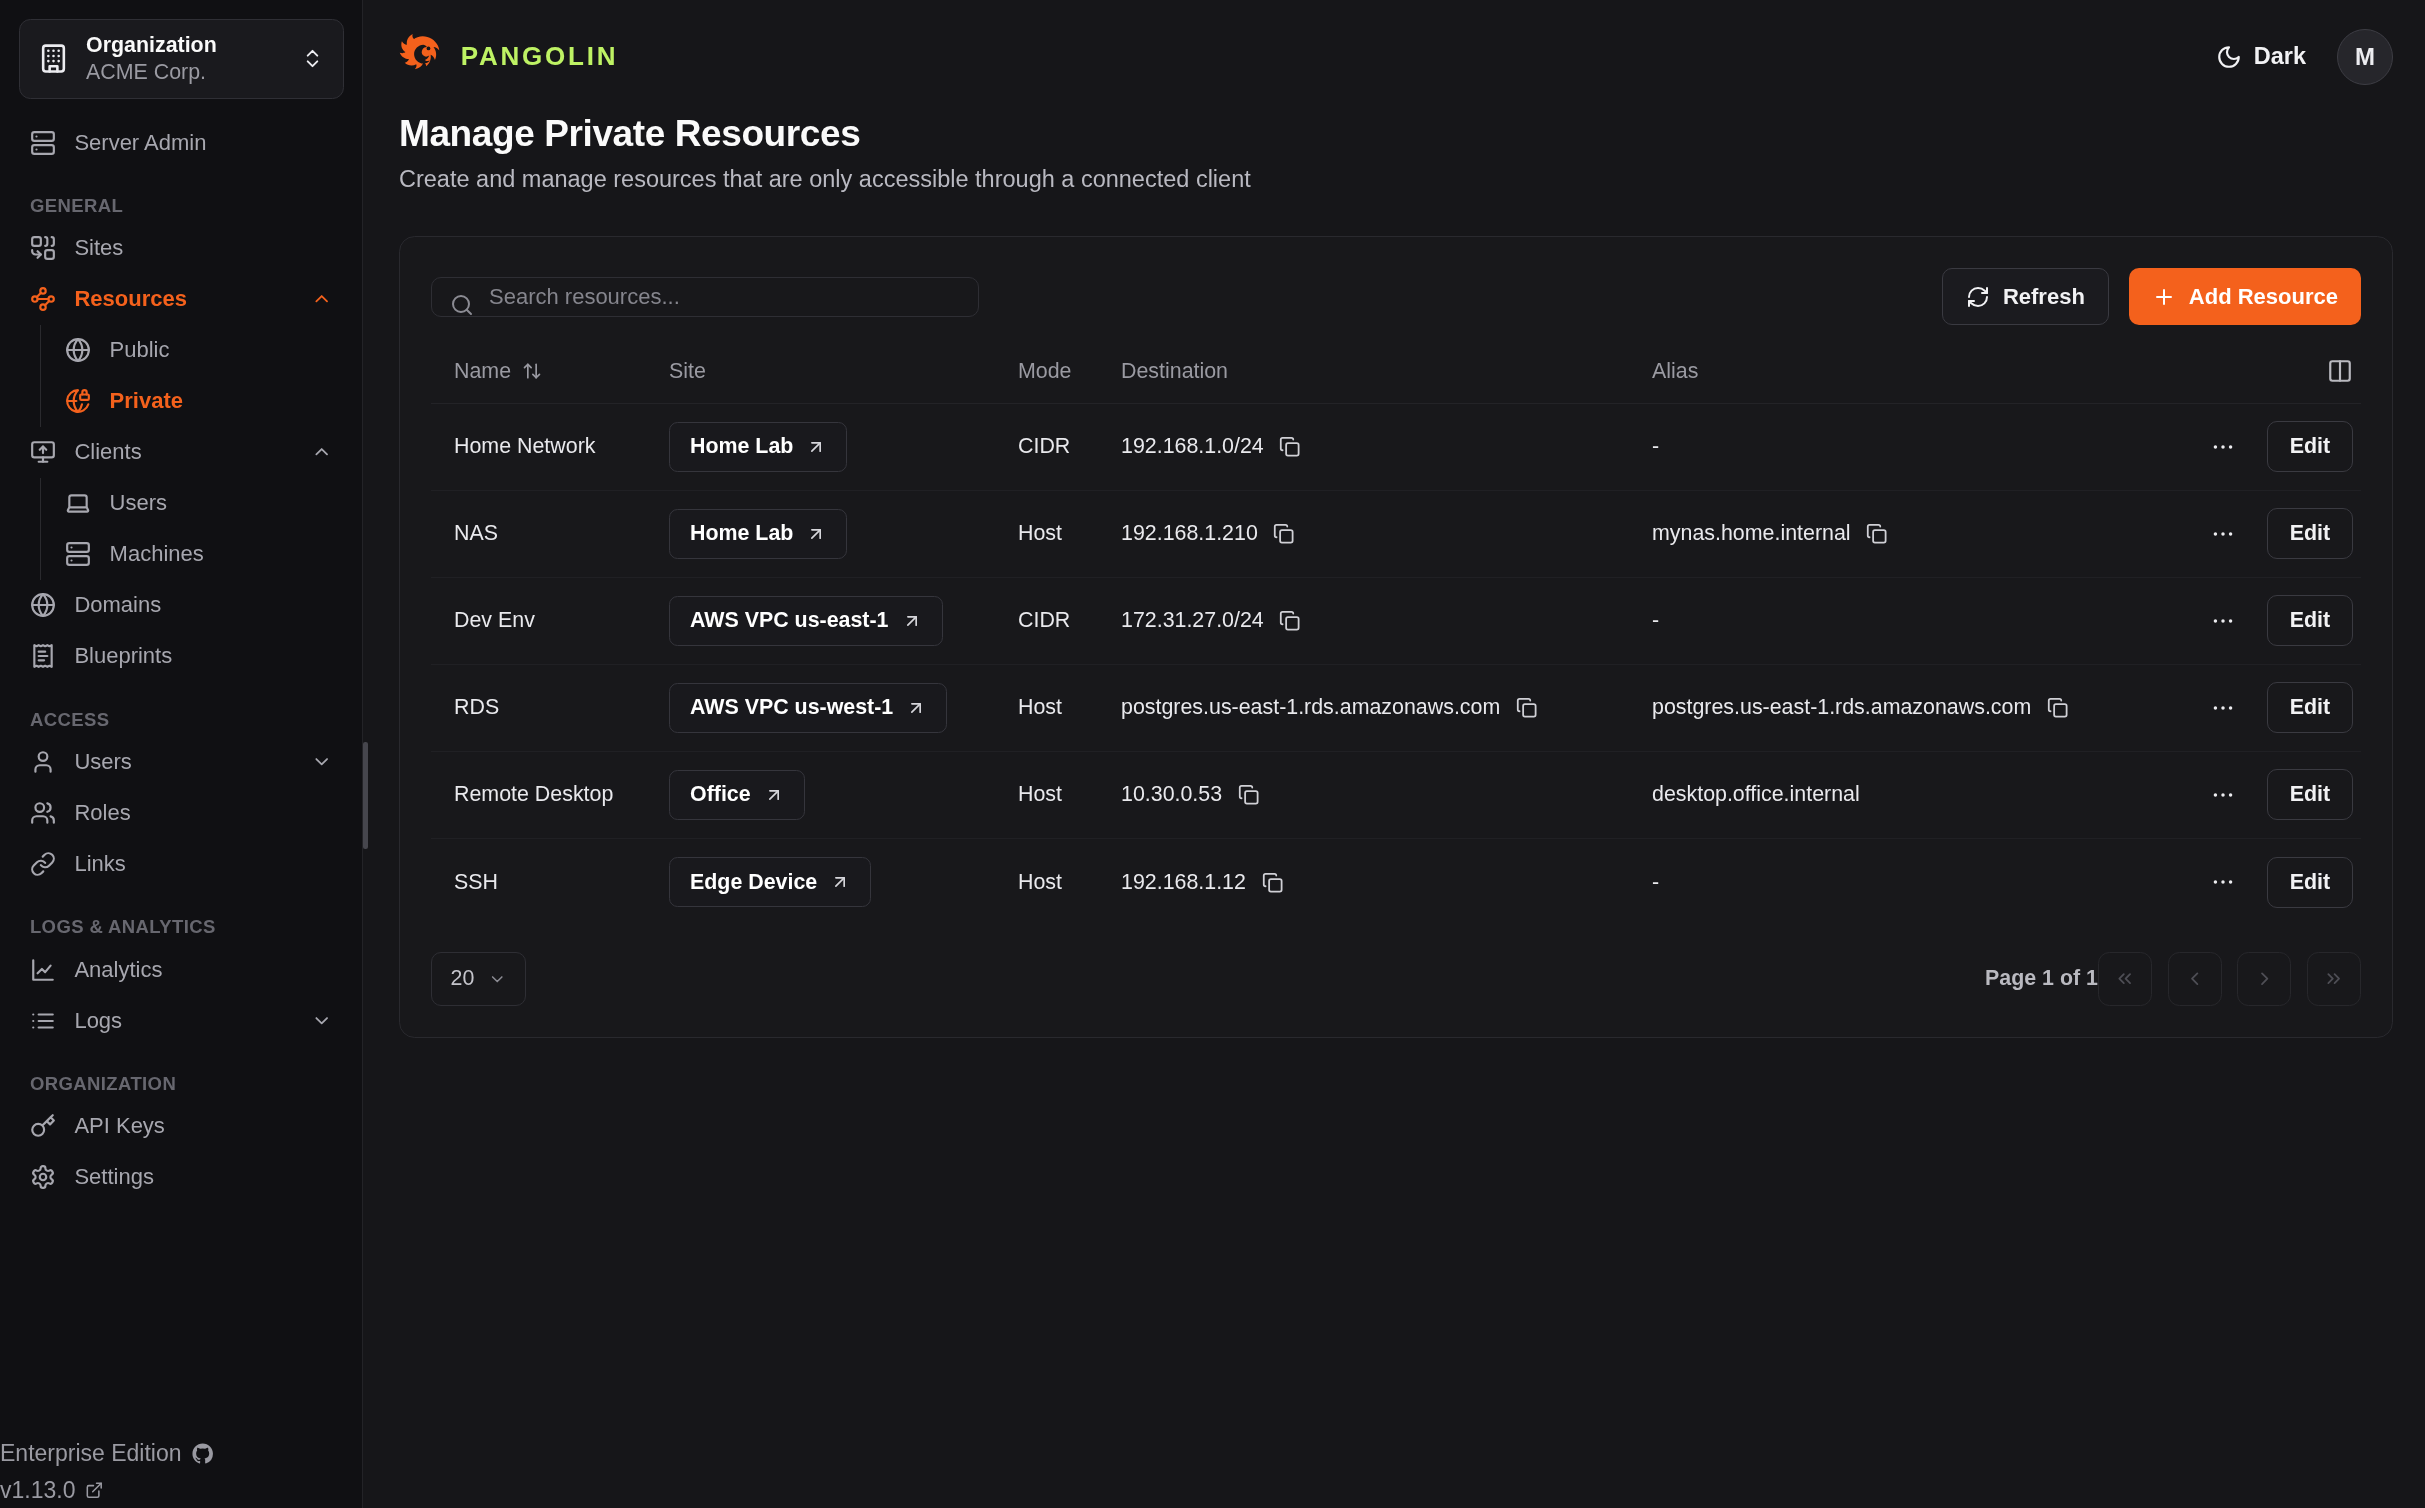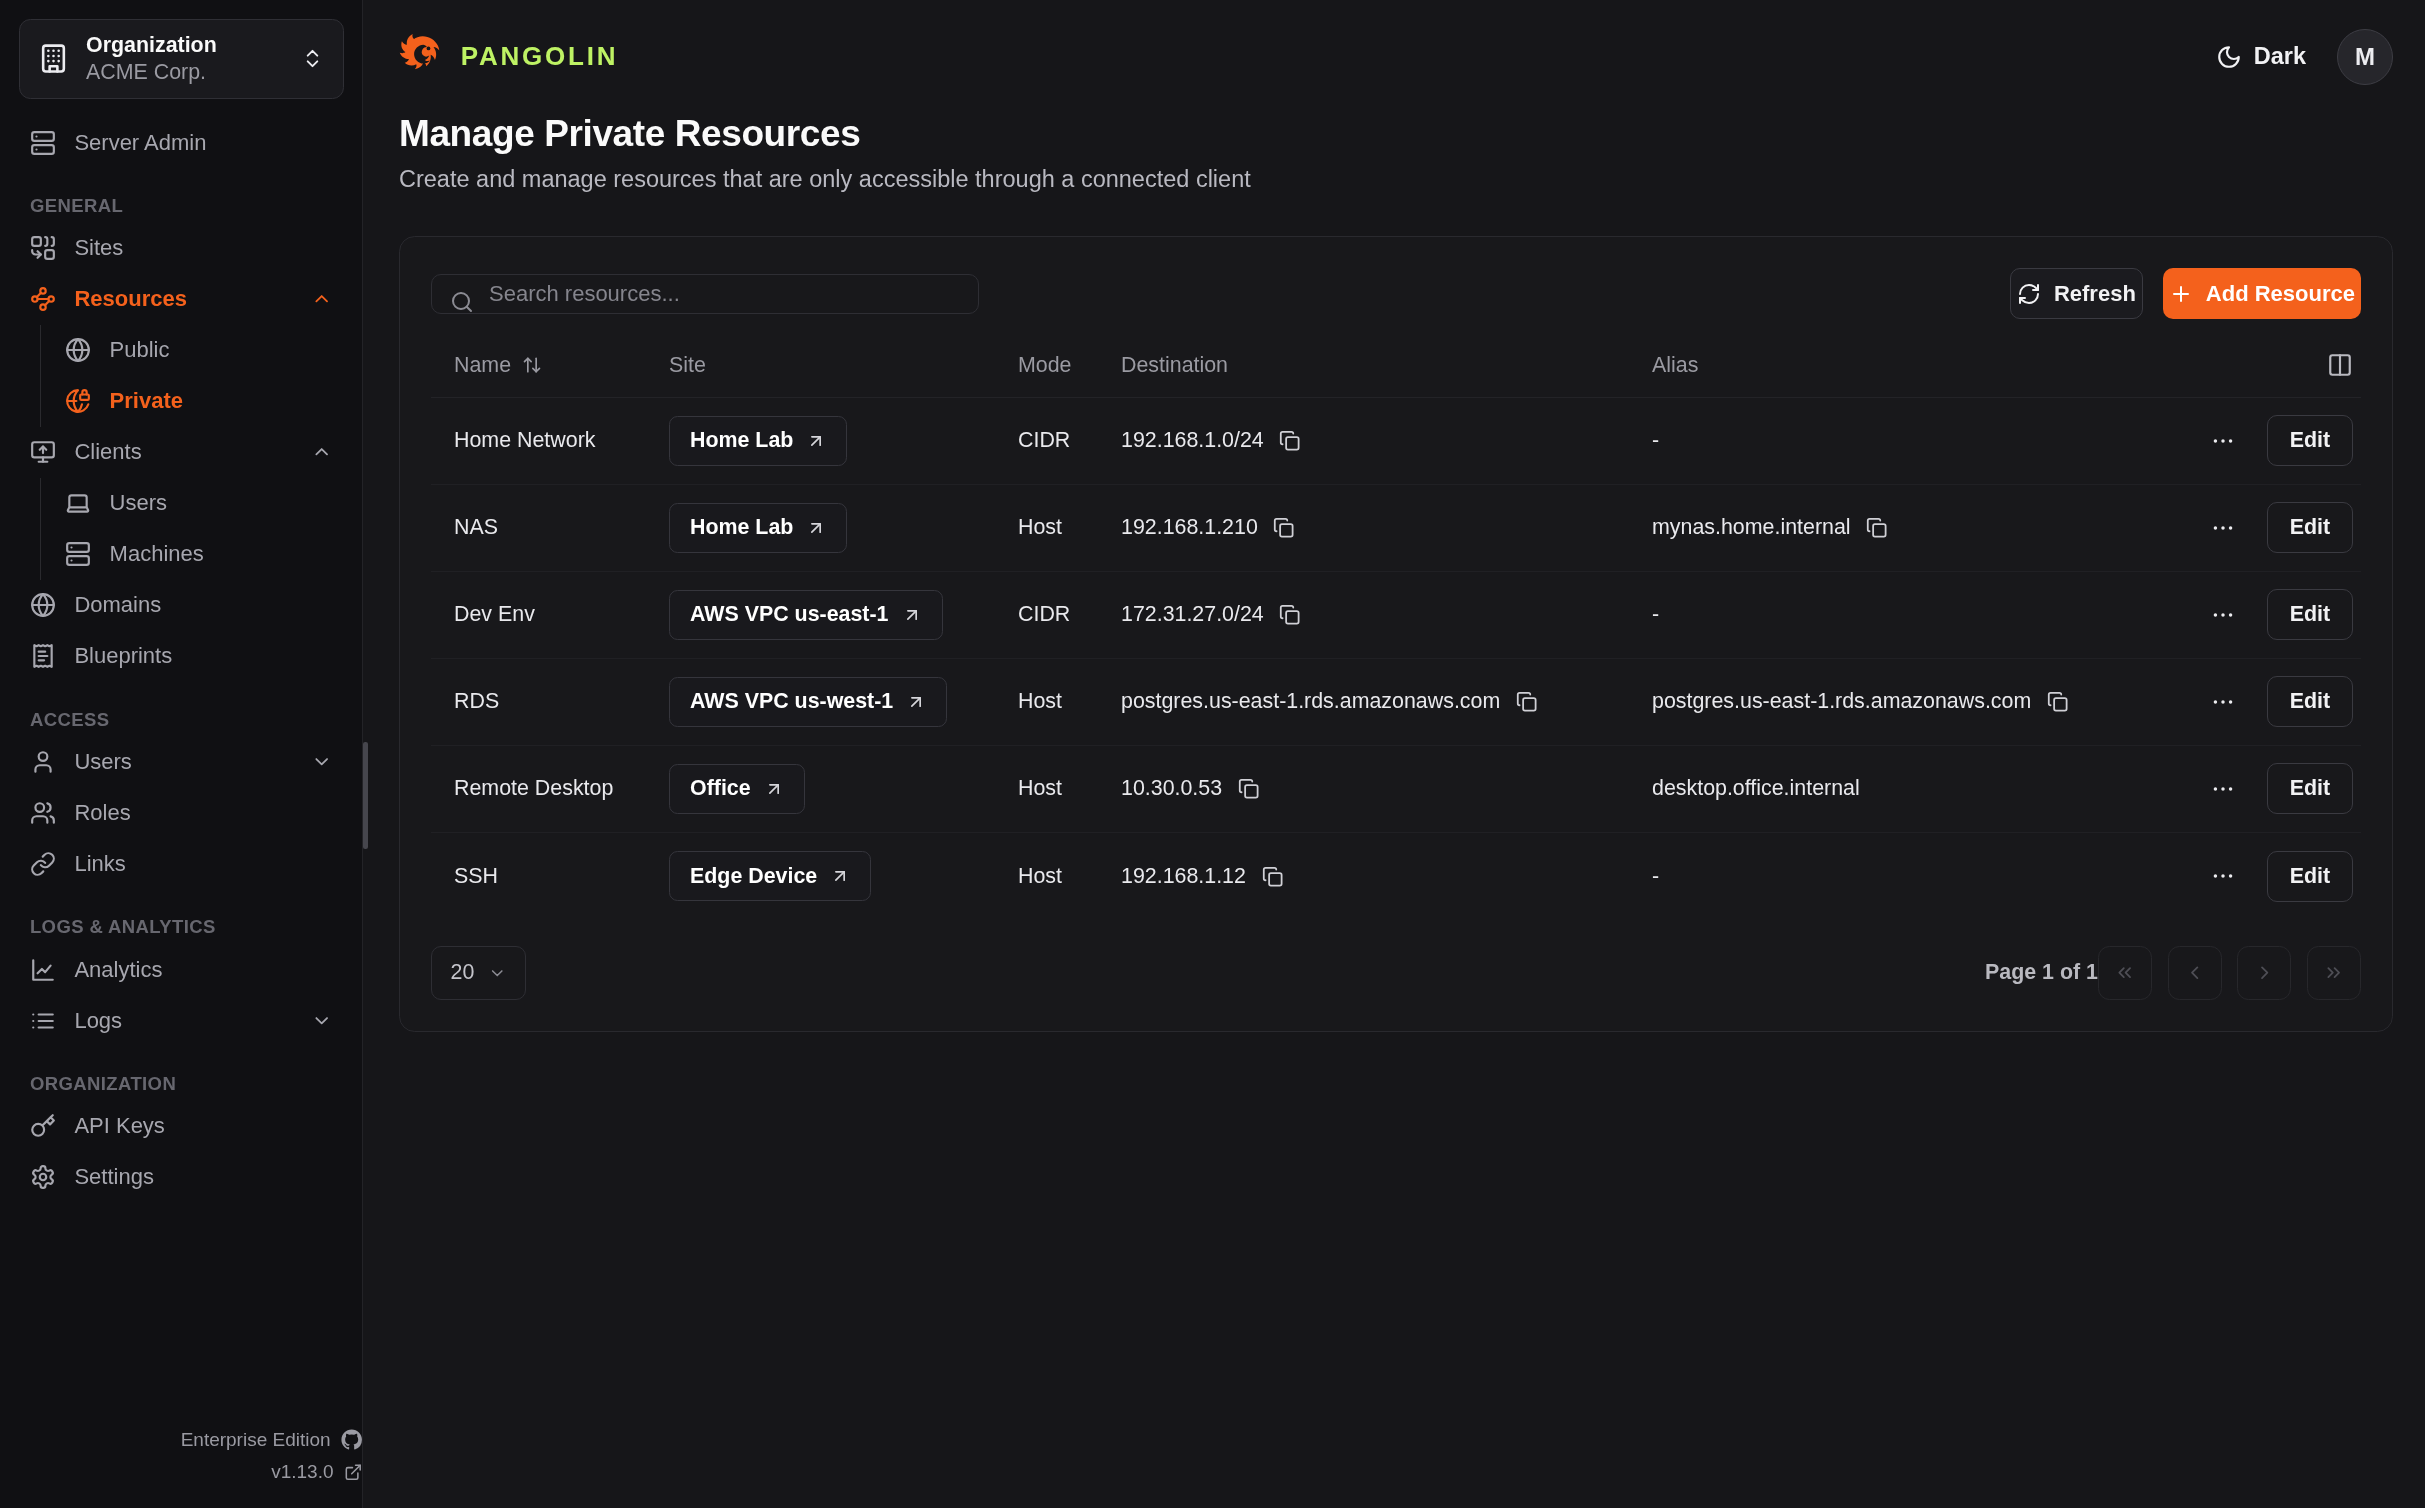--- a/index.html
+++ b/index.html
@@ -44,23 +44,23 @@
     margin:27px 0 5.7px; padding-left:11.4px;
     font-size:18.5px; font-weight:700; letter-spacing:0.4px; color:#67676f;
   }
   .sub-list { margin-left:21.4px; border-left:1.4px solid #2a2a2e; padding-left:18.5px; }
   .sub-list .nav-item { padding-left:5.7px; }
   .scroll-thumb {
     position:absolute; top:742px; right:-5.7px; width:4.3px; height:107px;
     background:#46464d; border-radius:2.1px;
   }
   .side-footer {
-    position:absolute; left:0; right:0; bottom:25px;
-    display:flex; flex-direction:column; align-items:flex-end; gap:10px;
-    color:#9a9aa2; font-size:19px;
+    position:absolute; left:0; right:0; bottom:4px;
+    display:flex; flex-direction:column; align-items:flex-start; gap:10px;
+    color:#9a9aa2; font-size:23px;
   }
   .side-footer .row { display:flex; align-items:center; gap:10px; }
   .side-footer .ic, .side-footer .fill { width:21.4px; height:21.4px; }
   .side-footer .ic.small { width:18.5px; height:18.5px; }
 
   
   .main { flex:1; padding:0 33px 0 36px; position:relative; }
   .topbar { padding-top:28.5px; display:flex; align-items:center; justify-content:space-between; }
   .brand { display:flex; align-items:center; gap:15.7px; }
   .brand .mark { width:46px; height:46px; }
@@ -88,22 +88,22 @@
   .search-wrap .ic { position:absolute; left:18.5px; top:15.7px; width:24px; height:24px; color:#8b8b93; }
   .search-input {
     width:100%; height:40px; background:transparent;
     border:1.4px solid #2e2e34; border-radius:10px;
     color:#e9e9ed; font-size:22px; font-family:inherit;
     padding:0 20px 0 57px; outline:none;
   }
   .search-input::placeholder { color:#85858d; }
   .toolbar-buttons { display:flex; align-items:center; gap:20px; }
   .btn {
-    height:51px; display:inline-flex; align-items:center; gap:13px;
-    padding:0 6px; border-radius:10px; font-size:22px; font-weight:600;
+    height:57px; display:inline-flex; align-items:center; gap:13px;
+    padding:0 23px; border-radius:10px; font-size:22px; font-weight:600;
     font-family:inherit; cursor:pointer;
   }
   .btn .ic { width:24px; height:24px; }
   .btn-outline { background:#1b1b1f; border:1.4px solid #3a3a41; color:#f2f2f4; }
   .btn-primary { background:#f4611c; border:none; color:#ffffff; font-weight:700; }
 
   .table { margin-top:33px; }
   .thead, .trow {
     display:grid;
     grid-template-columns:215px 349px 103px 531px 1fr 178px;

